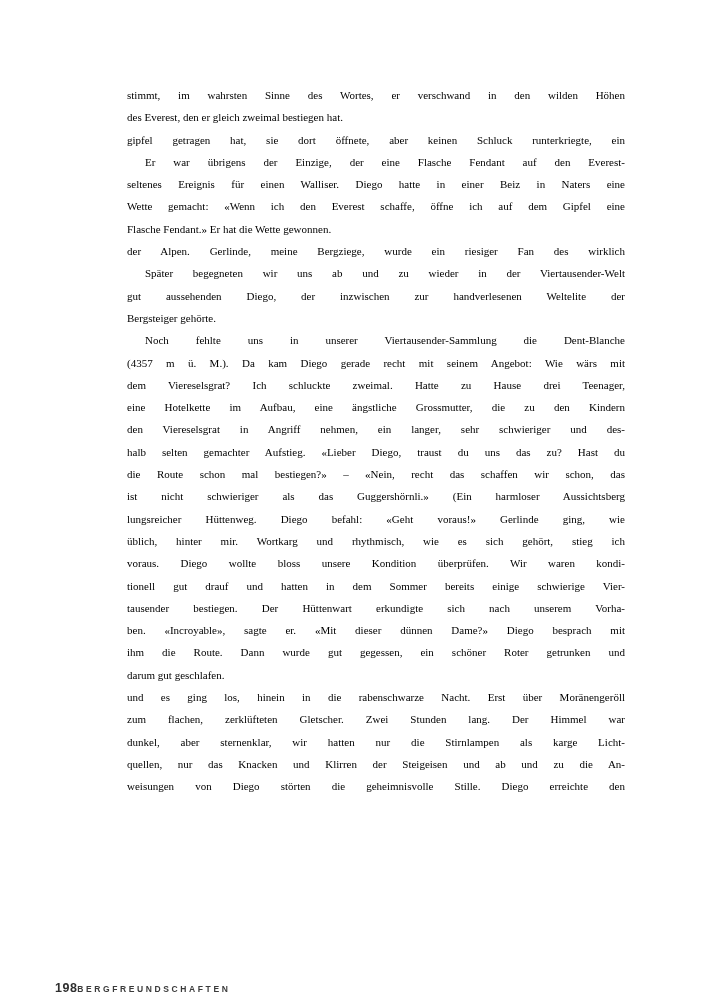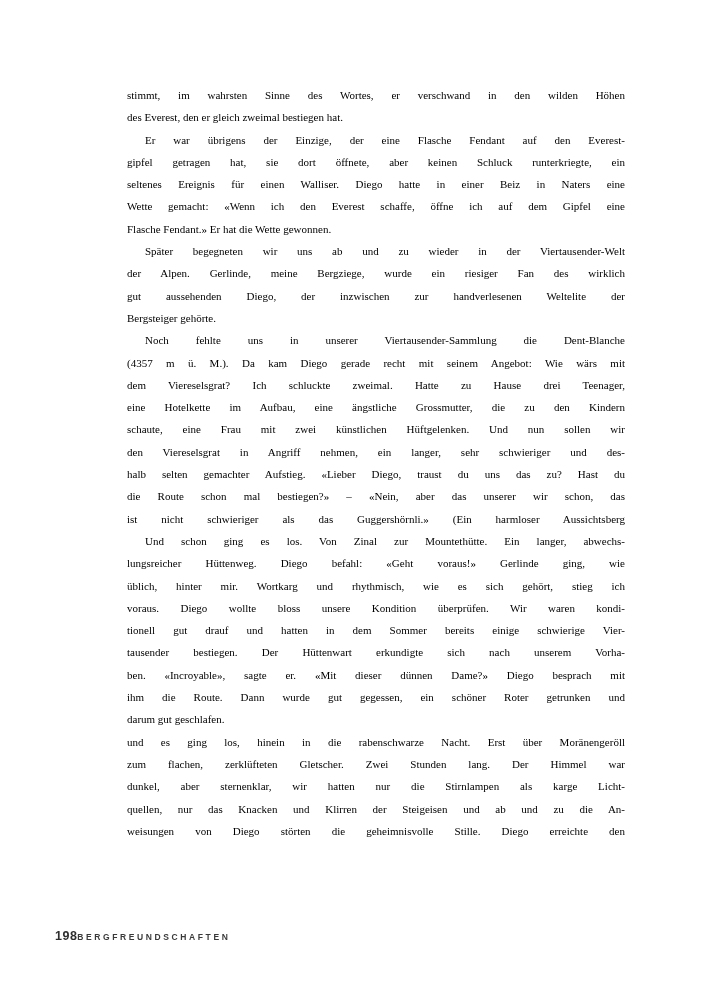--- a/index.html
+++ b/index.html
@@ -30,21 +30,21 @@
     line-height: 22.3px;
     text-align: justify;
     text-align-last: justify;
     overflow: hidden;
   }
   .line.lastline { text-align-last: left; }
   .line.firstline-indent { text-indent: 18px; }
   .page-footer {
     position: absolute;
     left: 55px;
-    top: 929px;
+    top: 981px;
     display: flex;
     align-items: baseline;
     font-family: "Liberation Sans", sans-serif;
   }
   .page-number {
     font-size: 12.5px;
     font-weight: 700;
     letter-spacing: 0.5px;
     color: #2f2f2f;
   }
@@ -58,45 +58,43 @@
 </head>
 <body>
 
 <div class="page">
   <main class="text-block" id="text-block">
       <div class="para">
         <div class="line" style="">stimmt, im wahrsten Sinne des Wortes, er verschwand in den wilden Höhen</div>
         <div class="line lastline" style="">des Everest, den er gleich zweimal bestiegen hat.</div>
       </div>
       <div class="para">
+        <div class="line" style="">gipfel getragen hat, sie dort öffnete, aber keinen Schluck runterkriegte, ein</div>
         <div class="line firstline-indent" style="">Er war übrigens der Einzige, der eine Flasche Fendant auf den Everest-</div>
-        <div class="line" style="">gipfel getragen hat, sie dort öffnete, aber keinen Schluck runterkriegte, ein</div>
         <div class="line" style="">seltenes Ereignis für einen Walliser. Diego hatte in einer Beiz in Naters eine</div>
         <div class="line" style="">Wette gemacht: «Wenn ich den Everest schaffe, öffne ich auf dem Gipfel eine</div>
         <div class="line lastline" style="">Flasche Fendant.» Er hat die Wette gewonnen.</div>
       </div>
       <div class="para">
+        <div class="line" style="">der Alpen. Gerlinde, meine Bergziege, wurde ein riesiger Fan des wirklich</div>
         <div class="line firstline-indent" style="">Später begegneten wir uns ab und zu wieder in der Viertausender-Welt</div>
-        <div class="line" style="">der Alpen. Gerlinde, meine Bergziege, wurde ein riesiger Fan des wirklich</div>
         <div class="line" style="">gut aussehenden Diego, der inzwischen zur handverlesenen Weltelite der</div>
         <div class="line lastline" style="">Bergsteiger gehörte.</div>
       </div>
       <div class="para">
         <div class="line firstline-indent" style="">Noch fehlte uns in unserer Viertausender-Sammlung die Dent-Blanche</div>
         <div class="line" style="">(4357 m ü. M.). Da kam Diego gerade recht mit seinem Angebot: Wie wärs mit</div>
         <div class="line" style="">dem Viereselsgrat? Ich schluckte zweimal. Hatte zu Hause drei Teenager,</div>
         <div class="line" style="">eine Hotelkette im Aufbau, eine ängstliche Grossmutter, die zu den Kindern</div>
-        <div class="line" style="">schaute, eine Frau mit zwei künstlichen Hüftgelenken. Und nun sollen wir</div>
         <div class="line" style="">den Viereselsgrat in Angriff nehmen, ein langer, sehr schwieriger und des-</div>
         <div class="line" style="">halb selten gemachter Aufstieg. «Lieber Diego, traust du uns das zu? Hast du</div>
-        <div class="line" style="">die Route schon mal bestiegen?» – «Nein, aber das unserer wir schon, das</div>
+        <div class="line" style="">die Route schon mal bestiegen?» – «Nein, recht das schaffen wir schon, das</div>
         <div class="line" style="">ist nicht schwieriger als das Guggershörnli.» (Ein harmloser Aussichtsberg</div>
       </div>
       <div class="para">
-        <div class="line firstline-indent" style="">Und schon ging es los. Von Zinal zur Mountethütte. Ein langer, abwechs-</div>
         <div class="line" style="">lungsreicher Hüttenweg. Diego befahl: «Geht voraus!» Gerlinde ging, wie</div>
         <div class="line" style="">üblich, hinter mir. Wortkarg und rhythmisch, wie es sich gehört, stieg ich</div>
         <div class="line" style="">voraus. Diego wollte bloss unsere Kondition überprüfen. Wir waren kondi-</div>
         <div class="line" style="">tionell gut drauf und hatten in dem Sommer bereits einige schwierige Vier-</div>
         <div class="line" style="">tausender bestiegen. Der Hüttenwart erkundigte sich nach unserem Vorha-</div>
         <div class="line" style="">ben. «Incroyable», sagte er. «Mit dieser dünnen Dame?» Diego besprach mit</div>
         <div class="line" style="">ihm die Route. Dann wurde gut gegessen, ein schöner Roter getrunken und</div>
         <div class="line lastline" style="">darum gut geschlafen.</div>
       </div>
       <div class="para">

